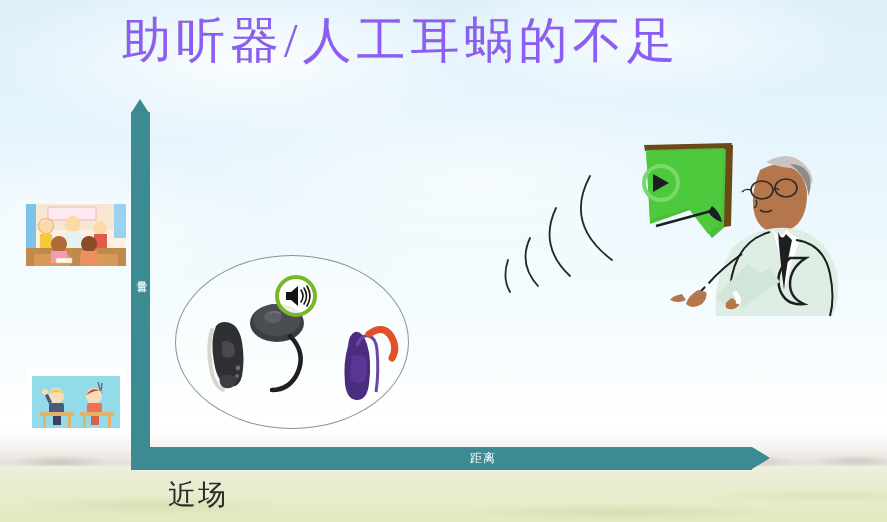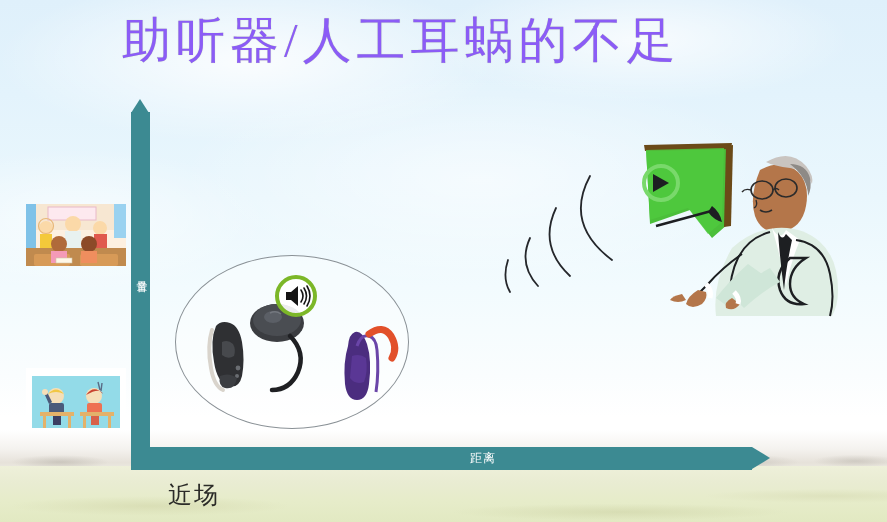--- a/index.html
+++ b/index.html
@@ -151,21 +151,21 @@
     line-height: 17px;
     letter-spacing: 1px;
     margin-left: 45px;
   }
 
   
   .cap-near {
     position: absolute;
     left: 168px;
     top: 481px;
-    font-size: 24px;
+    font-size: 28px;
     line-height: 28px;
     letter-spacing: 2px;
     color: #2b2b28;
     font-family: "Liberation Serif", "DejaVu Serif", serif;
   }
   .cap-far {
     position: absolute;
     left: 645px;
     top: 481px;
     font-size: 20px;

